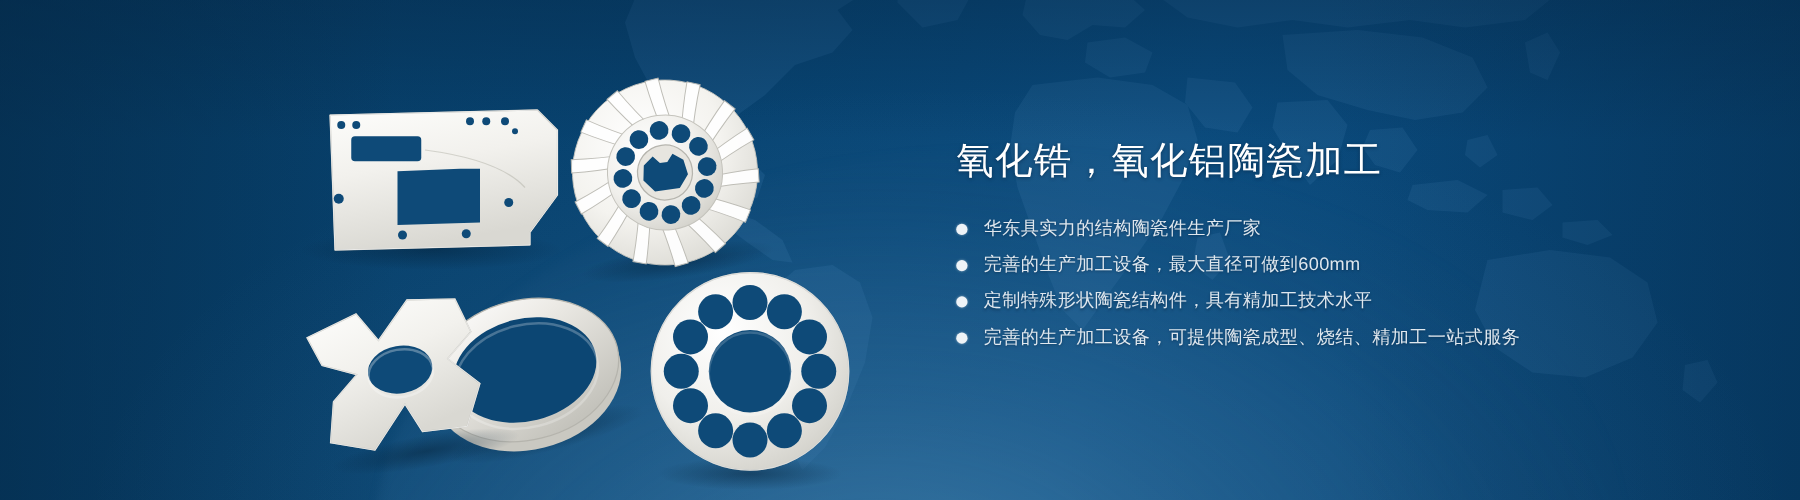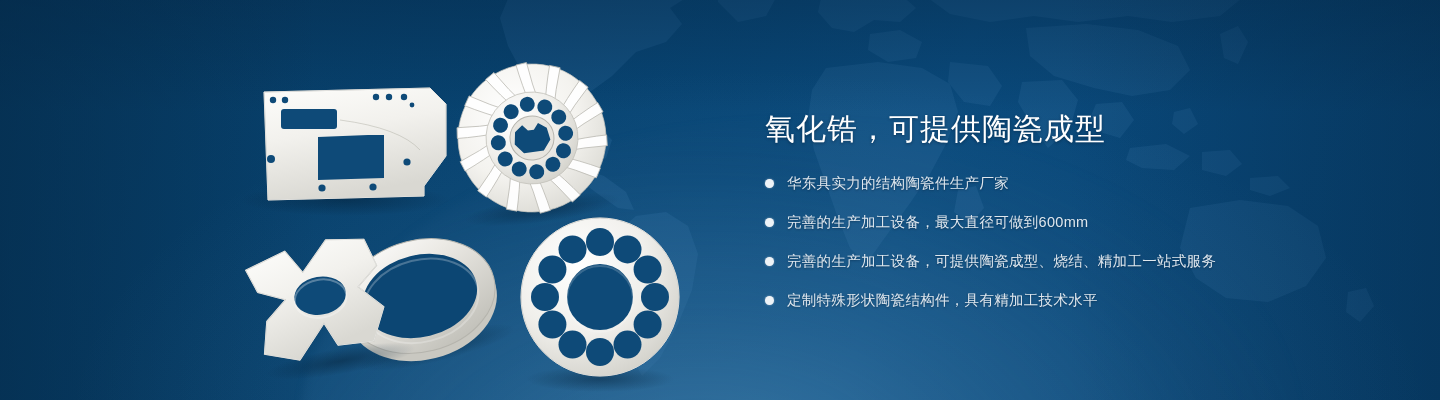--- a/index.html
+++ b/index.html
@@ -79,21 +79,20 @@
     list-style: none;
     margin: 0;
     padding: 0;
     margin-top: 28px;
   }
   .bullet-item {
     display: flex;
     align-items: center;
     margin-bottom: 10px;
     white-space: nowrap;
-    margin-top: 20px;
   }
   .bullet-dot {
     width: 9px;
     height: 9px;
     border-radius: 50%;
     background: #eef3f7;
     flex: 0 0 auto;
     margin-right: 13px;
     box-shadow: 0 0 2px rgba(255,255,255,0.5);
   }
@@ -337,35 +336,35 @@
           <circle cx="-47.6" cy="27.5" r="14"></circle>
           <circle cx="-55" cy="0" r="14"></circle>
           <circle cx="-47.6" cy="-27.5" r="14"></circle>
           <circle cx="-27.5" cy="-47.6" r="14"></circle>
         </g>
       </g>
     </svg>
   </div>
 
   <div class="text-block">
-    <div class="headline">氧化锆，可提供陶瓷成型</div>
+    <div class="headline">氧化锆，氧化铝陶瓷加工</div>
 
     <ul class="bullets">
       <li class="bullet-item">
         <span class="bullet-dot"></span>
         <span class="bullet-text">华东具实力的结构陶瓷件生产厂家</span>
       </li>
       <li class="bullet-item">
         <span class="bullet-dot"></span>
         <span class="bullet-text">完善的生产加工设备，最大直径可做到600mm</span>
       </li>
       <li class="bullet-item">
         <span class="bullet-dot"></span>
-        <span class="bullet-text">完善的生产加工设备，可提供陶瓷成型、烧结、精加工一站式服务</span>
+        <span class="bullet-text">定制特殊形状陶瓷结构件，具有精加工技术水平</span>
       </li>
       <li class="bullet-item">
         <span class="bullet-dot"></span>
-        <span class="bullet-text">定制特殊形状陶瓷结构件，具有精加工技术水平</span>
+        <span class="bullet-text">完善的生产加工设备，可提供陶瓷成型、烧结、精加工一站式服务</span>
       </li>
     </ul>
   </div>
 
 </div>
 
 </body></html>

